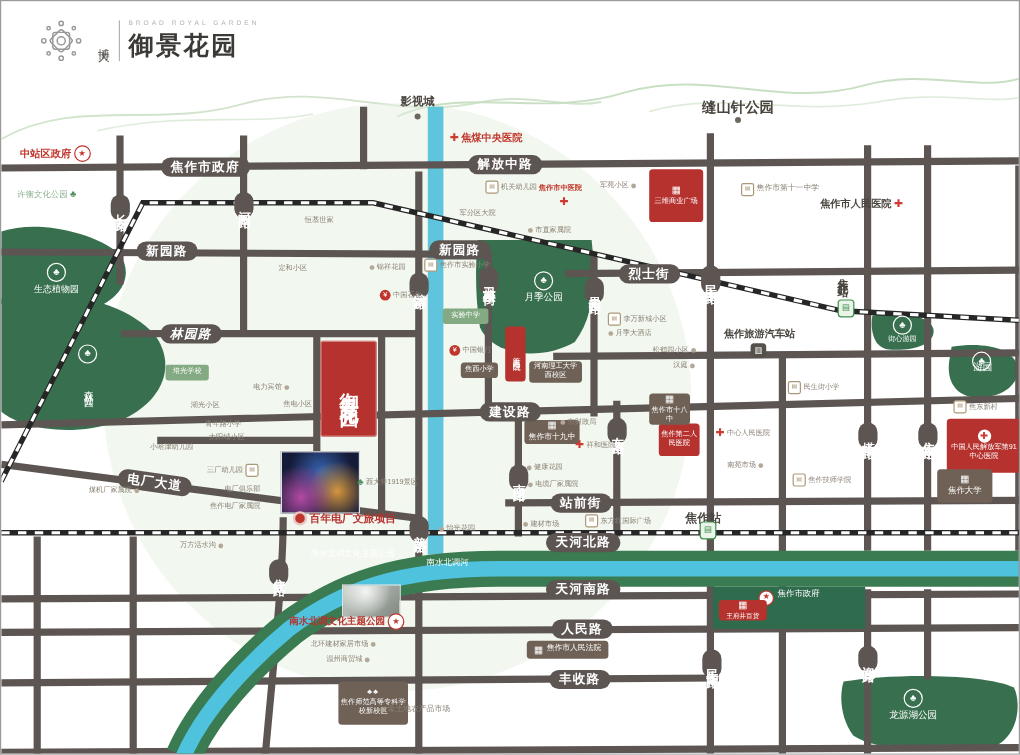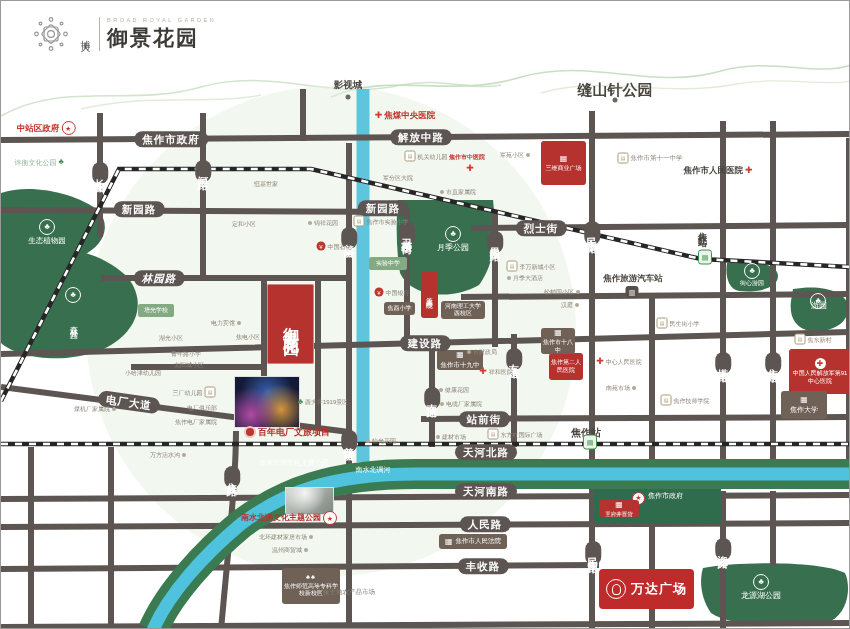--- a/index.html
+++ b/index.html
@@ -114,24 +114,20 @@
     </g>
   </svg>
 
   <div class="photo p1"></div>
   <div class="photo p2"></div>
 
   <div class="proj">
     <span>御景花园</span>
   </div>
 
-  <div class="wanda">
-    <span class="wlogo"></span>
-    <span>万达广场</span>
-  </div>
 
   <div class="logo">
     <svg class="medal" width="40" height="40" viewBox="0 0 40 40" fill="none" stroke="#979797" stroke-width="1.2">
       <rect x="13" y="13" width="14" height="14" rx="2"></rect>
       <rect x="13" y="13" width="14" height="14" rx="2" transform="rotate(45 20 20)"></rect>
       <circle cx="20" cy="20" r="3.4"></circle>
       <circle cx="20" cy="5.5" r="1.8"></circle>
         <circle cx="20" cy="34.5" r="1.8"></circle>
       <circle cx="5.5" cy="20" r="1.8"></circle>
         <circle cx="34.5" cy="20" r="1.8"></circle>
@@ -227,21 +223,21 @@
     <div class="box b-brown row" style="width: 68px; height: 15px; font-size: 6.5px; left: 438px; top: 533px; position: absolute;">
       <span class="bi bi-building">▦</span>
       <span class="bt">焦作市人民法院</span>
     </div>
     <div class="poi c-dk" style="font-size: 9.5px; left: 347px; top: 84px;">
       <span>影视城</span>
     </div>
     <div class="poi" style="left: 347px; top: 96px;">
       <span class="ic ic-dotd"></span>
     </div>
-    <div class="poi c-dk" style="font-size: 15px; left: 614px; top: 88px; text-align: center;">
+    <div class="poi c-dk" style="font-size: 12px; left: 614px; top: 88px; text-align: center;">
       <span>缝山针公园</span>
     </div>
     <div class="poi" style="left: 614px; top: 99px;">
       <span class="ic ic-dotd"></span>
     </div>
     <div class="poi c-red" style="font-size: 8.5px; left: 404px; top: 114px;">
       <span class="ic ic-cross">✚</span>
       <span>焦煤中央医院</span>
     </div>
     <div class="poi c-red" style="font-size: 8.5px; left: 45px; top: 127px;">

